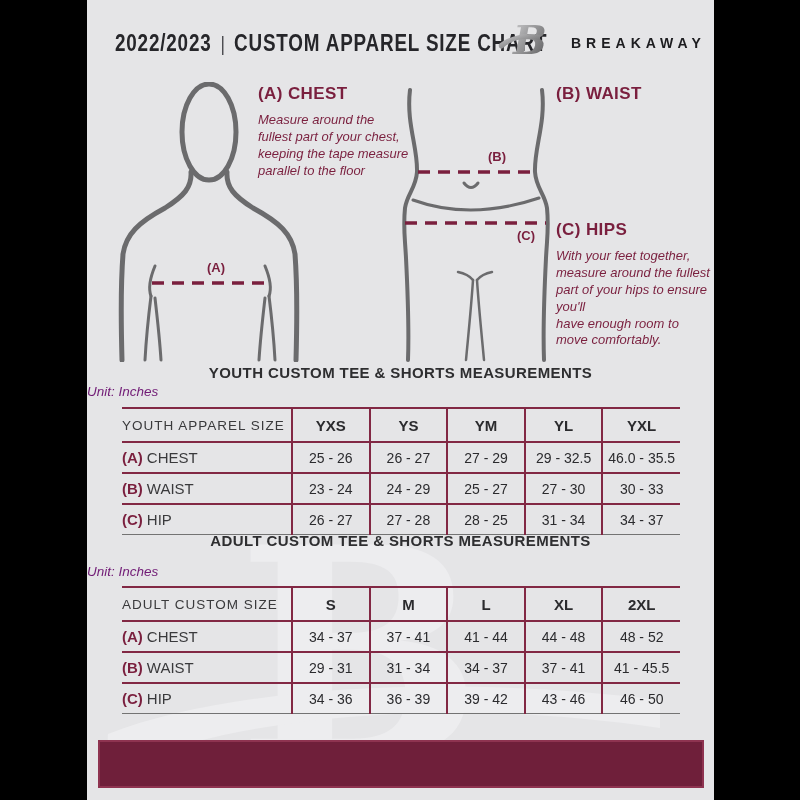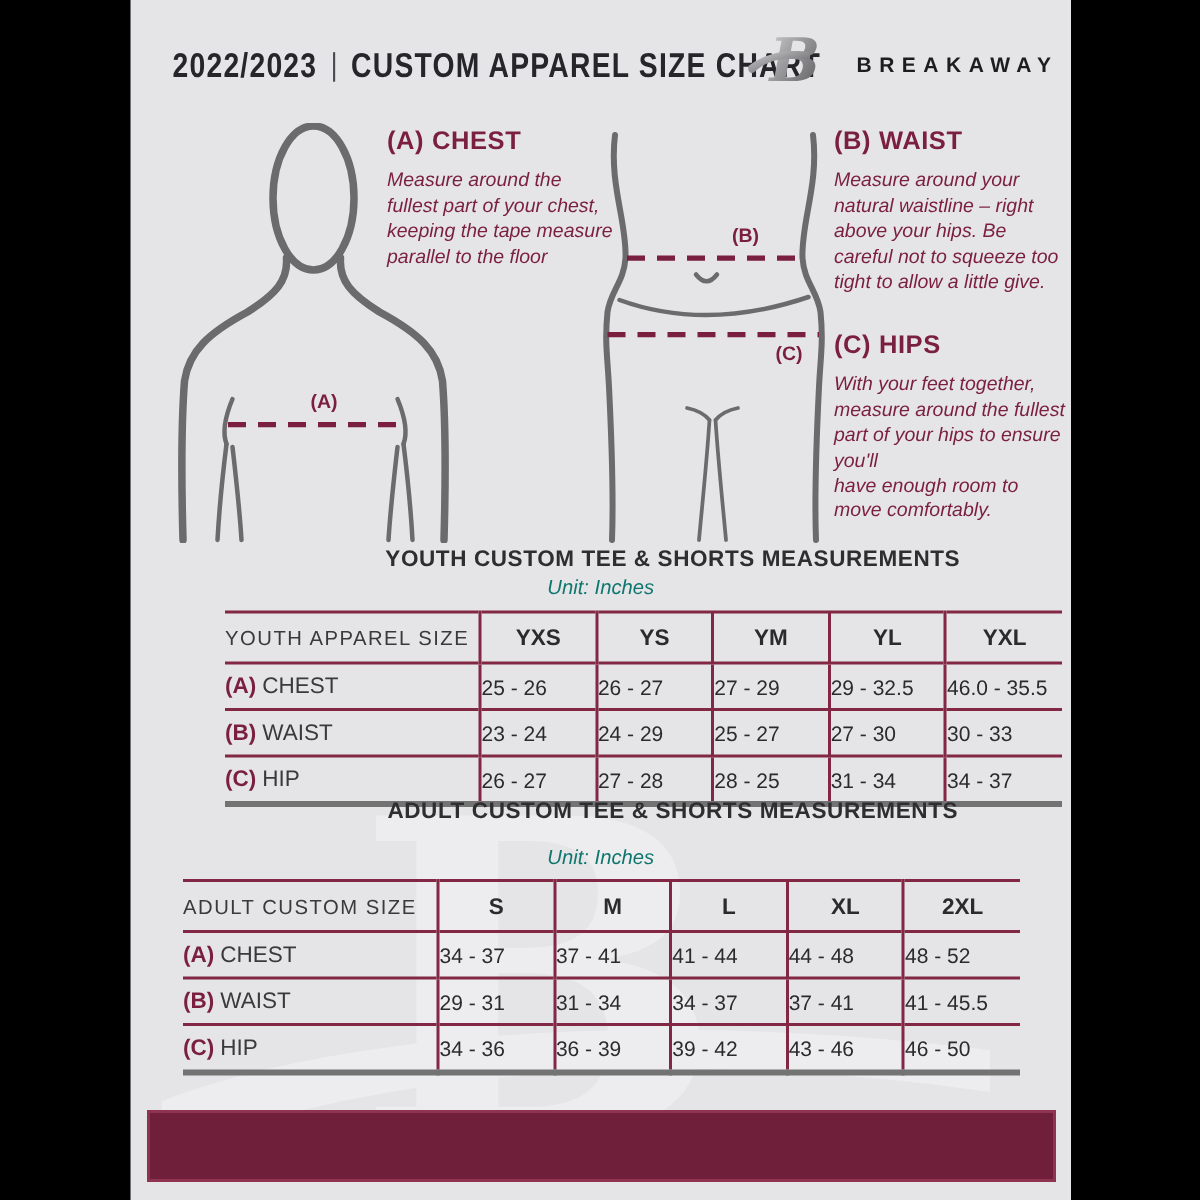--- a/index.html
+++ b/index.html
@@ -50,50 +50,50 @@
     position:absolute;width:152px;
     font-size:13px;font-style:italic;color:#7A1F3E;line-height:1.3;
     white-space:pre-line;z-index:2;
   }
   .ih-a{left:171px;top:84px;} .ip-a{left:171px;top:112px;}
   .ih-b{left:469px;top:84px;} .ip-b{left:469px;top:112px;}
   .ih-c{left:469px;top:220px;} .ip-c{left:469px;top:248px;width:158px;}
   
   .sec-title{
     position:absolute;left:0;width:627px;text-align:center;
-    font-size:15px;font-weight:bold;color:#2e2e30;letter-spacing:0.4px;z-index:2;padding-left:48px;
+    font-size:15px;font-weight:bold;color:#2e2e30;letter-spacing:0.4px;z-index:2;
   }
   .sec-unit{
-    position:absolute;left:0;width:627px;text-align:center;
-    font-size:13.5px;font-style:italic;color:#0f766e;z-index:2;
+    position:absolute;left:0;width:627px;
+    font-size:13.5px;font-style:italic;color:#701a75;z-index:2;
   }
   .yt-title{top:364px;} .yt-unit{top:384px;}
   .ad-title{top:532px;} .ad-unit{top:564px;}
   
   table.size-table{
     position:absolute;left:35px;width:558px;
     border-collapse:collapse;table-layout:fixed;z-index:2;
   }
-  .t-youth{top:407px;margin-left:28px;} .t-adult{top:586px;}
+  .t-youth{top:407px;} .t-adult{top:586px;}
   table.size-table col.c0{width:170px;}
   table.size-table tr{border-top:2px solid #822844;}
-  table.size-table tr:last-child{border-bottom:4px solid #737373;}
+  table.size-table tr:last-child{border-bottom:1px solid #737373;}
   table.size-table td{vertical-align:middle;padding:0;background:transparent;}
   table.size-table td + td{border-left:2px solid #822844;}
   td.lblcell{
     text-align:left;padding-left:18px;height:29px;
     font-size:15px;color:#3a3a3c;
   }
   tr.head td{height:32px;}
   tr.head td.lblcell{font-size:13.5px;letter-spacing:1px;color:#3a3a3c;}
   td.szcell{
     text-align:center;font-size:15px;font-weight:bold;color:#2b2b2e;
   }
   td.valcell{
-    text-align:left;height:29px;font-size:14px;color:#2b2b2e;
+    text-align:center;height:29px;font-size:14px;color:#2b2b2e;
   }
   .pfx{font-weight:bold;color:#7A1F3E;margin-right:4px;}
   
   .wm-b{
     position:absolute;left:150px;top:538px;z-index:0;
     font-family:"DejaVu Serif",serif;font-weight:bold;
     font-size:290px;line-height:0.8;color:#EDEDEF;
   }
   .wm-swoosh{position:absolute;left:15px;top:662px;width:565px;height:112px;z-index:0;}
   
@@ -166,21 +166,20 @@
     <line x1="9" y1="135" x2="150" y2="135" stroke="#7A1F3E" stroke-width="3.5" stroke-dasharray="12 8"></line>
   </svg>
 
   <div class="diag-label lbl-a">(A)</div>
   <div class="diag-label lbl-b">(B)</div>
   <div class="diag-label lbl-c">(C)</div>
 
   <div class="instr-h ih-a">(A) CHEST</div>
   <div class="instr-p ip-a">Measure around the fullest part of your chest, keeping the tape measure parallel to the floor</div>
   <div class="instr-h ih-b">(B) WAIST</div>
-  <div class="instr-p ip-b">Measure around your natural waistline – right above your hips. Be careful not to squeeze too tight to allow a little give.</div>
   <div class="instr-h ih-c">(C) HIPS</div>
   <div class="instr-p ip-c">With your feet together, measure around the fullest part of your hips to ensure you'll
 have enough room to move comfortably.</div>
 
   <div class="sec-title yt-title">YOUTH CUSTOM TEE &amp; SHORTS MEASUREMENTS</div>
   <div class="sec-unit yt-unit">Unit: Inches</div>
   <table class="size-table t-youth">
     <colgroup>
         <col class="c0">
         <col>

